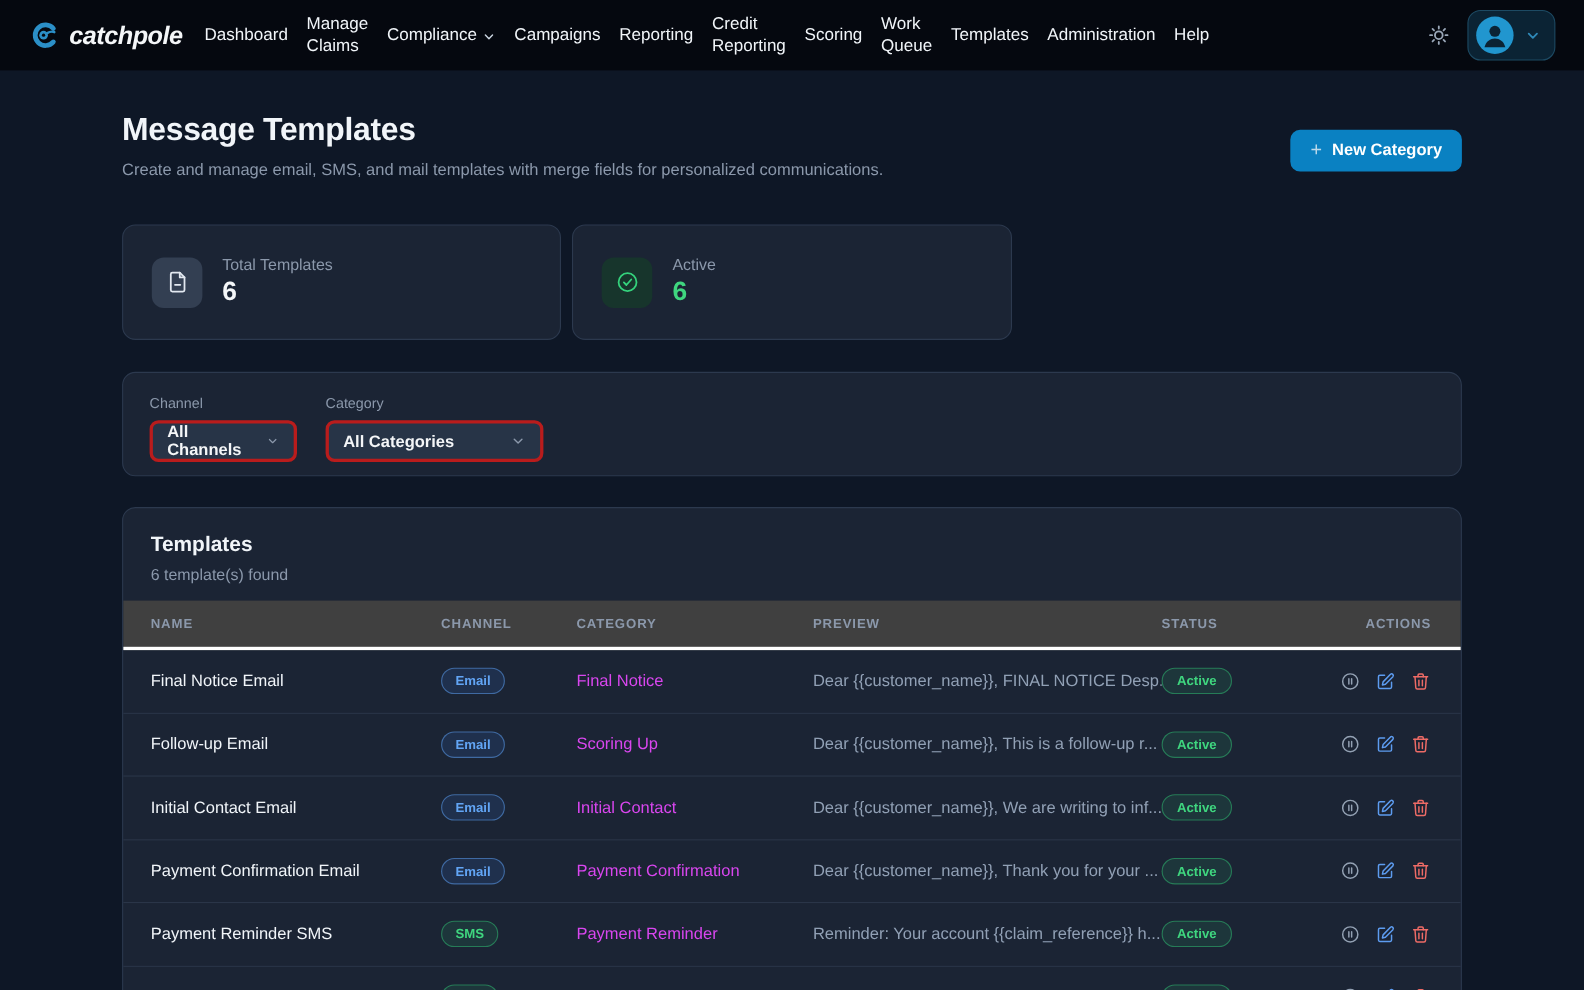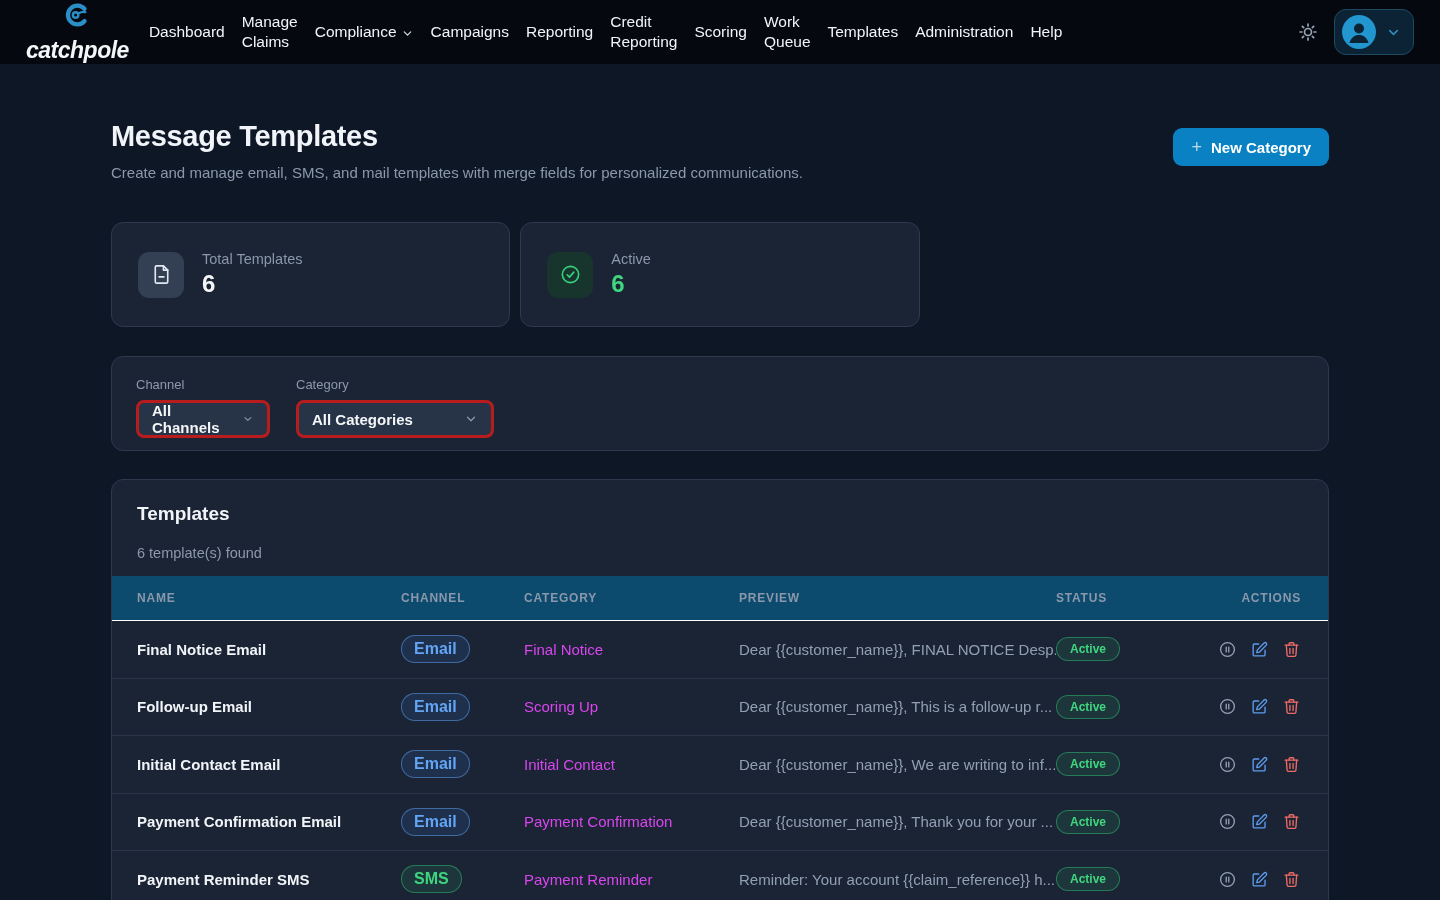--- a/index.html
+++ b/index.html
@@ -9,21 +9,21 @@
     font-family:"Liberation Sans", sans-serif;
     color:#f1f5f9;
   }
 
   
   .topbar {
     height:64px; background:#05080f;
     display:flex; align-items:center;
     padding:0 26px; gap:20px;
   }
-  .brand { display:flex; align-items:center; gap:7px; cursor:pointer; text-decoration:none;flex-direction:column; }
+  .brand { display:flex; align-items:center; gap:7px; cursor:pointer; text-decoration:none; }
   .brand-icon { display:flex; }
   .brand-name {
     font-size:23px; font-weight:700; font-style:italic;
     color:#f4f6f8; letter-spacing:-0.5px;
   }
   .nav { display:flex; align-items:center; gap:17px; }
   .nav a {
     color:#f1f5f9; text-decoration:none; font-size:15.5px;
     display:flex; align-items:center; gap:4px; cursor:pointer;
   }
@@ -38,21 +38,21 @@
   }
   .avatar {
     width:34px; height:34px; border-radius:50%;
     background:#2196cf; display:flex; align-items:center; justify-content:center;
     overflow:hidden;
   }
   .user-chevron { color:#2f89b8; }
 
   
   main { width:1218px; margin:0 auto; }
-  .page-head { display:flex; align-items:flex-start; justify-content:space-between; margin-top:56px; }
+  .page-head { display:flex; align-items:center; justify-content:space-between; margin-top:38px; }
   .page-head h1 { font-size:29px; font-weight:700; letter-spacing:-0.3px; }
   .page-head p { margin-top:11px; font-size:15px; color:#8b98ab; }
   .btn-primary {
     margin-top:8px;
     background:#0a81c2; color:#fff; border:none; border-radius:9px;
     height:38px; padding:0 18px; font-size:15px; font-weight:700;
     display:flex; align-items:center; gap:9px; cursor:pointer;
     font-family:"Liberation Sans", sans-serif;
   }
   .btn-primary .plus { font-size:18px; font-weight:400; color:#bcd9ea; }
@@ -86,38 +86,38 @@
     gap:14px;
   }
   .select .chev { color:#8b98ab; }
   .select.channels { width:134px; }
   .select.categories { width:198px; }
 
   
   .table-card { margin-top:28px; overflow:hidden; padding:0; }
   .table-head { padding:23px 25px 15px; }
   .table-head h2 { font-size:19px; font-weight:700; }
-  .table-head p { font-size:14.5px; color:#8b98ab; margin-top:20px; }
+  .table-head p { font-size:14.5px; color:#8b98ab; margin-top:8px; }
   .row-grid {
     display:grid;
     grid-template-columns:264px 123px 215px 1fr 147px 100px;
     align-items:center; padding:0 25px;
   }
-  .thead { background:#0c4a6e; height:45px; border-bottom:1px solid #ffffff; }
+  .thead { background:#404040; height:45px; border-bottom:3px solid #ffffff; }
   .th {
     font-size:12px; font-weight:700; letter-spacing:0.8px;
     text-transform:uppercase; color:#8b98ab;
   }
   .th.actions { text-align:right; padding-right:2px; }
   .trow { height:57.5px; border-bottom:1px solid #2a3548; }
-  .td.name { font-size:15px; font-weight:700; color:#f1f5f9; }
+  .td.name { font-size:15px; font-weight:400; color:#f1f5f9; }
   .td.cat { font-size:15px; color:#d946ef; }
   .td.preview { font-size:15px; color:#91a0b5; white-space:nowrap; overflow:hidden; }
   .badge {
-    display:inline-block; font-size:16px; font-weight:700;
+    display:inline-block; font-size:12px; font-weight:700;
     padding:4px 12px; border-radius:999px;
   }
   .badge.email { color:#62a5f5; background:rgba(59,130,246,0.13); border:1px solid rgba(96,165,250,0.5); }
   .badge.sms   { color:#3fd67f; background:rgba(52,211,123,0.10); border:1px solid rgba(52,211,123,0.45); }
   .status-pill {
     display:inline-block; font-size:12px; font-weight:700;
     padding:4px 13px; border-radius:999px;
     color:#3fd67f; background:rgba(52,211,123,0.10); border:1px solid rgba(52,211,123,0.45);
   }
   .td.actions { display:flex; justify-content:flex-end; gap:9px; }

